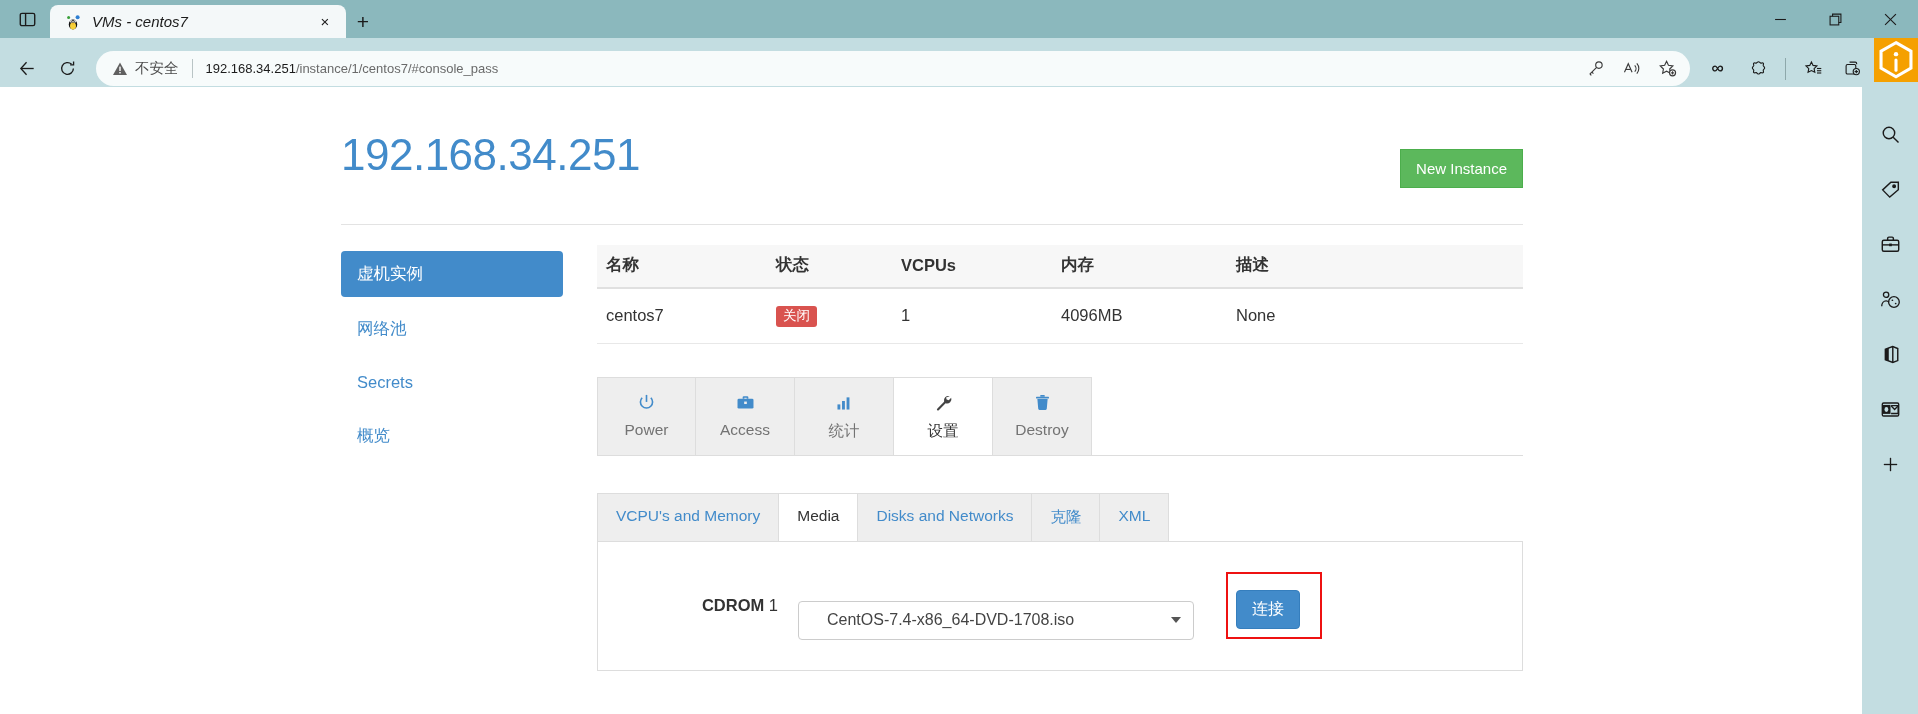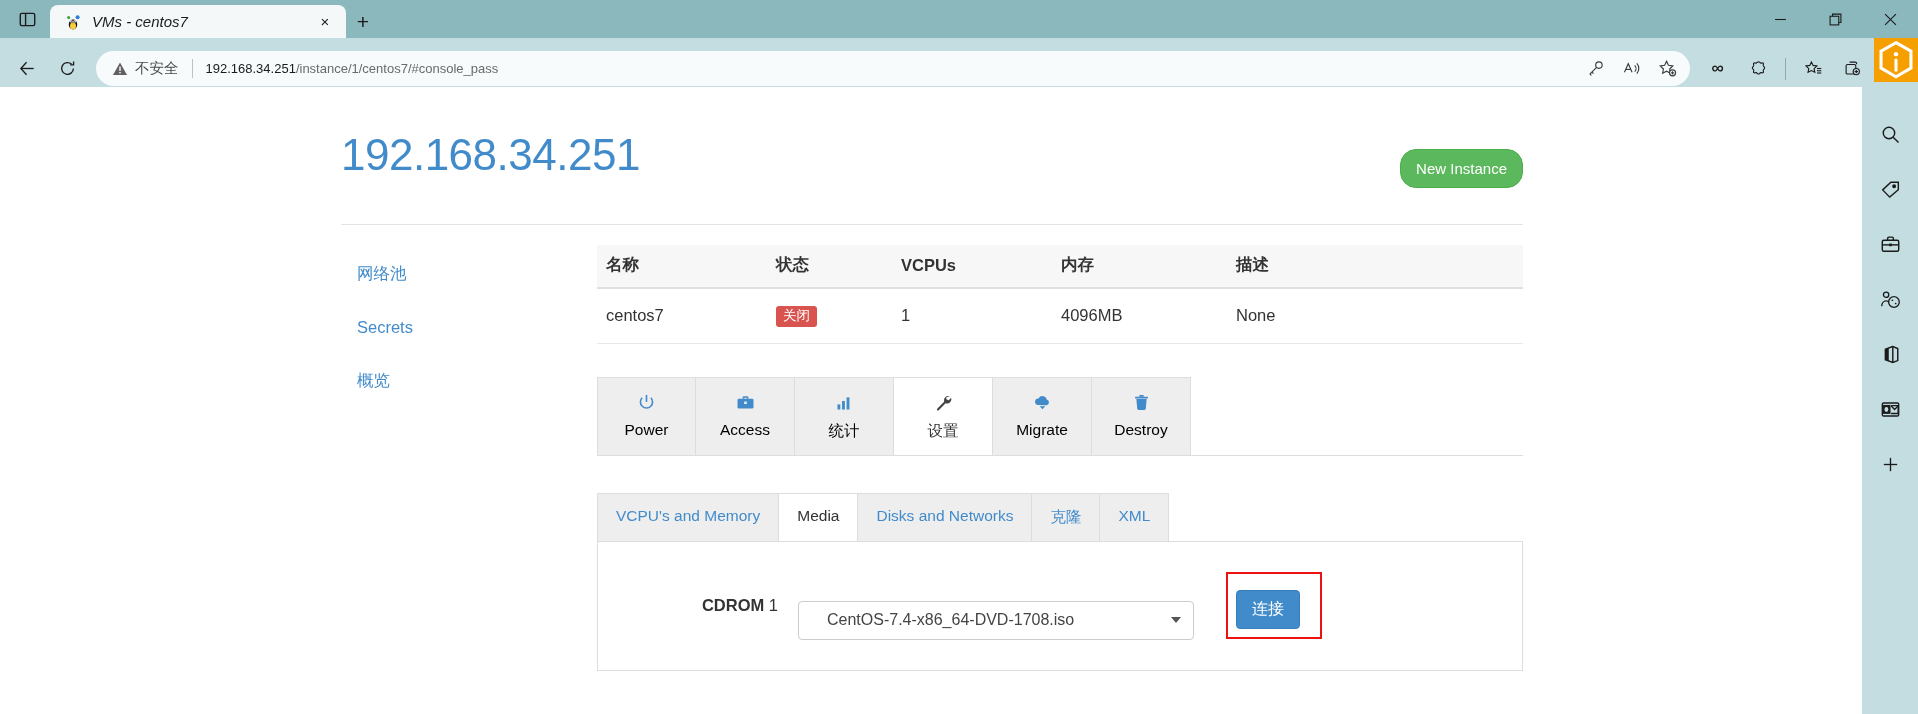--- a/index.html
+++ b/index.html
@@ -112,21 +112,21 @@
 
   .container { width: 1184px; margin: 0 auto; padding-left: 2px; position: relative; }
 
   .title-row { display:flex; align-items:flex-start; padding-top: 45px; }
   .page-title {
     font-size: 44px; color: #428bca; font-weight: normal; line-height: 1.05;
     letter-spacing: -0.5px;
   }
   .new-instance-btn {
     margin-left: auto; margin-top: 17px; background: #5cb85c; color:#fff;
-    font-size: 15px; padding: 10px 15px; border-radius: 16px; border: 1px solid #4cae4c;
+    font-size: 15px; padding: 10px 15px; border-radius: 0; border: 1px solid #4cae4c;
     white-space: nowrap;
   }
 
   .hr { border-top: 1px solid #e3e3e3; margin-top: 36px; }
 
   .body-row { display: flex; padding-top: 20px; gap: 34px; }
 
   .sidenav { width: 222px; flex: 0 0 222px; padding-top: 6px; }
   .sidenav-item {
     padding: 12px 16px; font-size: 16.5px; color: #428bca; border-radius: 4px;
@@ -160,21 +160,21 @@
   }
   .action-tab {
     width: 99px; padding: 14px 0 13px 0; text-align:center; background: #eeeeee;
     border: 1px solid #dddddd; border-bottom: none; margin-right: 0; position: relative;
   }
   .action-tab + .action-tab { border-left: none; }
   .action-tab.active { background: #ffffff; }
   .at-icon { height: 22px; display:flex; align-items:center; justify-content:center; color:#428bca; }
   .action-tab.active .at-icon { color: #444444; }
   .at-icon svg { width: 19px; height: 19px; }
-  .at-label { font-size: 15.5px; color: #000000; margin-top: 7px; }
+  .at-label { font-size: 15.5px; color: #737373; margin-top: 7px; }
   .action-tab.active .at-label { color: #333333; }
 
   
   .sub-tabs { display:flex; margin-top: 37px; border-bottom: 1px solid #dddddd; }
   .sub-tab {
     padding: 13px 18px; font-size: 15.5px; color:#428bca; background:#eeeeee;
     border: 1px solid #dddddd; border-bottom: none;
   }
   .sub-tab + .sub-tab { border-left: none; }
   .sub-tab.active { background:#ffffff; color:#333333; }
@@ -419,20 +419,21 @@
       <div class="title-row">
         <h1 class="page-title">192.168.34.251</h1>
         <button class="new-instance-btn">New Instance</button>
       </div>
 
       <div class="hr"></div>
 
       <div class="body-row">
 
         <div class="sidenav">
+          <div class="sidenav-item active">虚机实例</div>
           <div class="sidenav-item">网络池</div>
           <div class="sidenav-item">Secrets</div>
           <div class="sidenav-item">概览</div>
         </div>
 
         <div class="content-col">
 
           <table class="vm-table">
             <thead>
               <tr>
@@ -490,29 +491,20 @@
               <span class="at-icon">
                 <svg viewBox="0 0 20 20" fill="currentColor">
                   <path d="M16.6 3.4a4.7 4.7 0 0 0-6 5.9L3.4 16.5a1.1 1.1 0 0 0 1.6 1.6l7.2-7.2a4.7 4.7 0 0 0 5.9-6l-2.6 2.6-2.2-.6-.6-2.2Z"></path>
                 </svg>
               </span>
               <div class="at-label">设置</div>
             </div>
             <div class="action-tab">
               <span class="at-icon">
                 <svg viewBox="0 0 20 20" fill="currentColor">
-                  <path d="M5.4 12.6a3.4 3.4 0 0 1 .4-6.8 4.6 4.6 0 0 1 8.6 1.1 3.1 3.1 0 0 1-.4 6.1Z"></path>
-                  <path d="M10 9.4v5.4m0 2.4-3-3.2h6Z"></path>
-                </svg>
-              </span>
-              <div class="at-label">Migrate</div>
-            </div>
-            <div class="action-tab">
-              <span class="at-icon">
-                <svg viewBox="0 0 20 20" fill="currentColor">
                   <path d="M4.6 6.4h10.8l-.9 10.2a1.3 1.3 0 0 1-1.3 1.2H6.8a1.3 1.3 0 0 1-1.3-1.2Z"></path>
                   <rect x="3.2" y="4" width="13.6" height="1.8" rx="0.6"></rect>
                   <rect x="7.6" y="2.2" width="4.8" height="1.8" rx="0.6"></rect>
                 </svg>
               </span>
               <div class="at-label">Destroy</div>
             </div>
           </div>
 
           <div class="sub-tabs">

